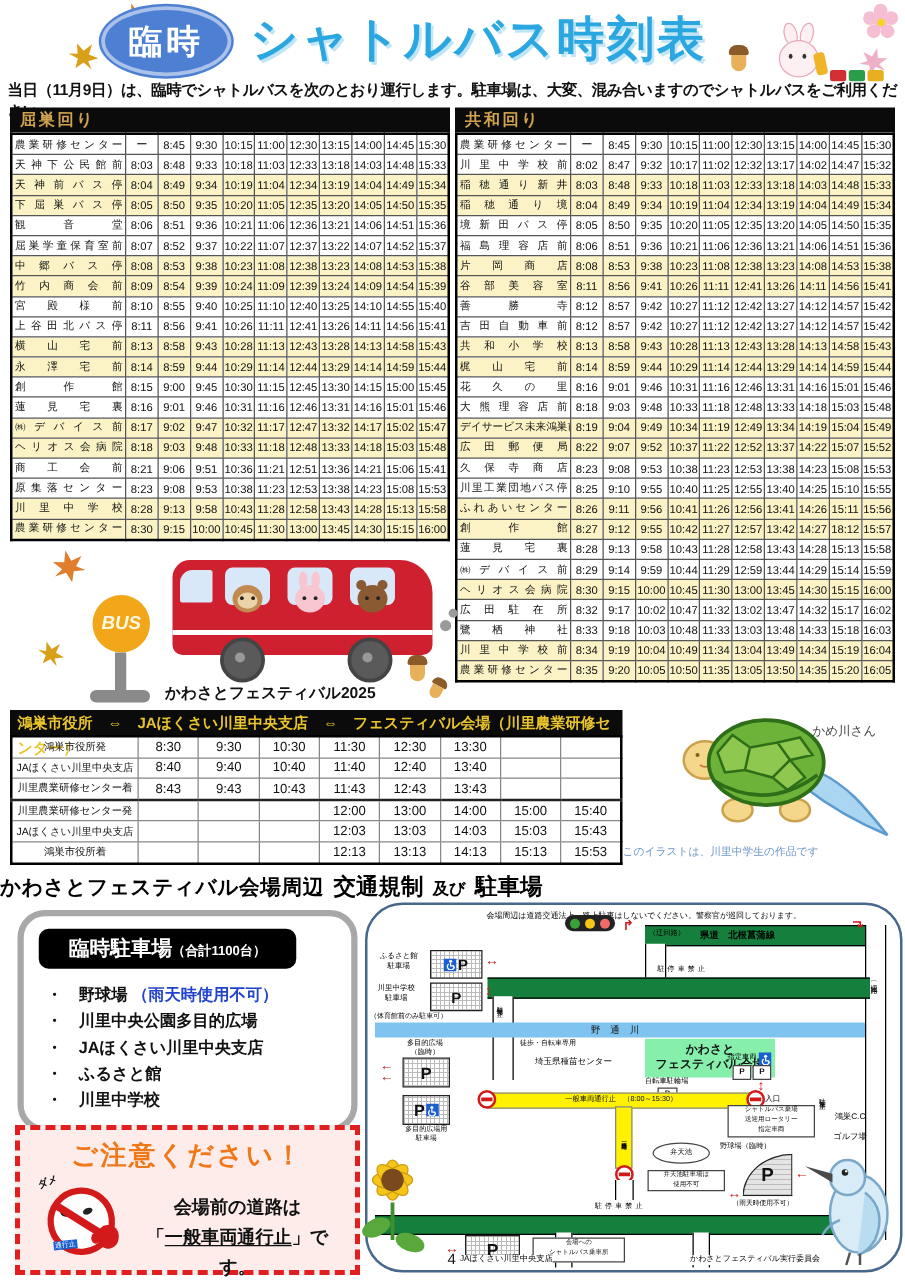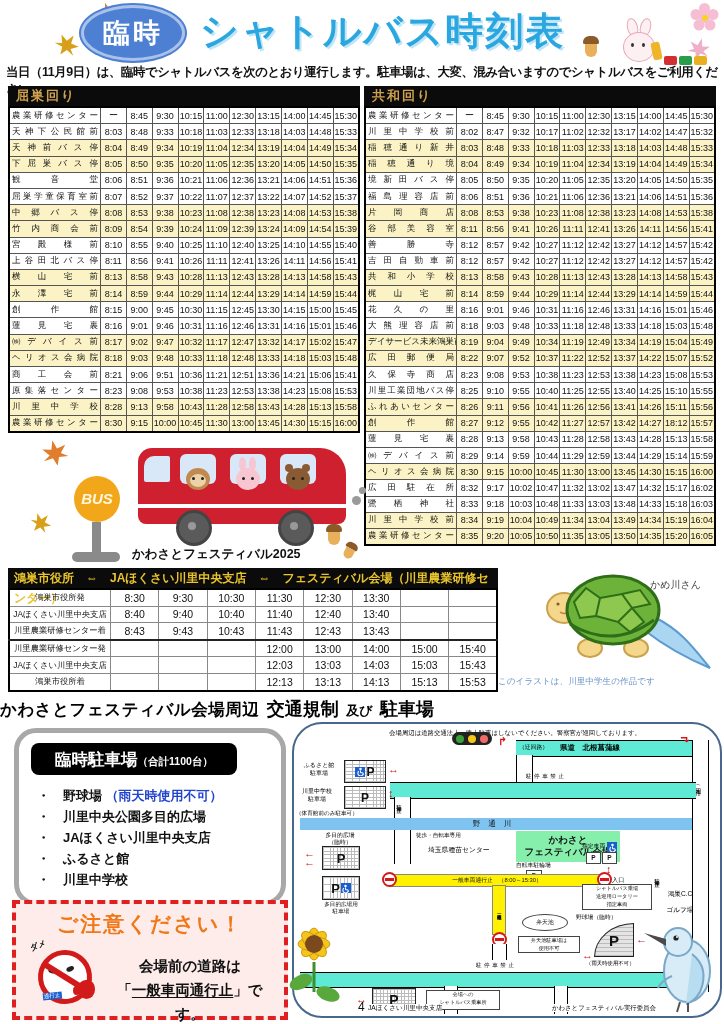--- a/index.html
+++ b/index.html
@@ -92,21 +92,21 @@
   .wsign .sgn{position:absolute;left:-2px;bottom:1px;background:#1a5fd0;color:#fff;font-size:5.5px;padding:0 1px}
   .dame{position:absolute;left:14px;top:36px;font-size:8px;font-weight:bold;transform:rotate(-20deg)}
   .hand{position:absolute;left:62px;top:76px;width:17px;height:19px;background:#d31a1a;border-radius:45% 45% 50% 50%}
   .hand:before{content:"";position:absolute;left:-5px;top:6px;width:7px;height:9px;background:#d31a1a;border-radius:50%}
   .warntext{position:absolute;left:88px;top:50px;width:172px;text-align:center;font-size:14.5px;font-weight:bold;line-height:24px}
   .warntext u{text-underline-offset:2px}
   
   .map{position:absolute;left:292px;top:722px;width:426px;height:292px;border:2.5px solid #47688c;border-radius:30px;background:#fff}
   .m{position:absolute;font-size:6px;line-height:1.25;color:#000;white-space:nowrap}
   .vtext{writing-mode:vertical-rl;white-space:normal;letter-spacing:1px}
-  .roadH{position:absolute;background:#5eead4;border-top:1.3px solid #000;border-bottom:1.3px solid #000}
+  .roadH{position:absolute;background:#15803d;border-top:1.3px solid #000;border-bottom:1.3px solid #000}
   .roadV{position:absolute;background:#fff;border-left:1.3px solid #000;border-right:1.3px solid #000}
   .river{position:absolute;background:#7fc3f0;text-align:center;font-size:7.5px;letter-spacing:8px;line-height:12px}
   .venue{position:absolute;background:#86efac;font-weight:bold;text-align:center;font-size:9.5px;line-height:1.3;padding-top:3px}
   .hbox{position:absolute;border:1.2px solid #222;display:flex;align-items:center;justify-content:center;gap:1px;
     font-weight:bold;background-color:#fff;
     background-image:repeating-linear-gradient(0deg,#bbb 0,#bbb .8px,transparent .8px,transparent 3.5px),
                      repeating-linear-gradient(90deg,#bbb 0,#bbb .8px,transparent .8px,transparent 3.5px)}
   .qbox{position:absolute;background:#e4e4e4;border:1.2px solid #222;border-radius:100% 0 0 0;
     display:flex;align-items:center;justify-content:center;font-weight:bold;
     background-image:repeating-linear-gradient(0deg,#bbb 0,#bbb .8px,transparent .8px,transparent 4px)}

